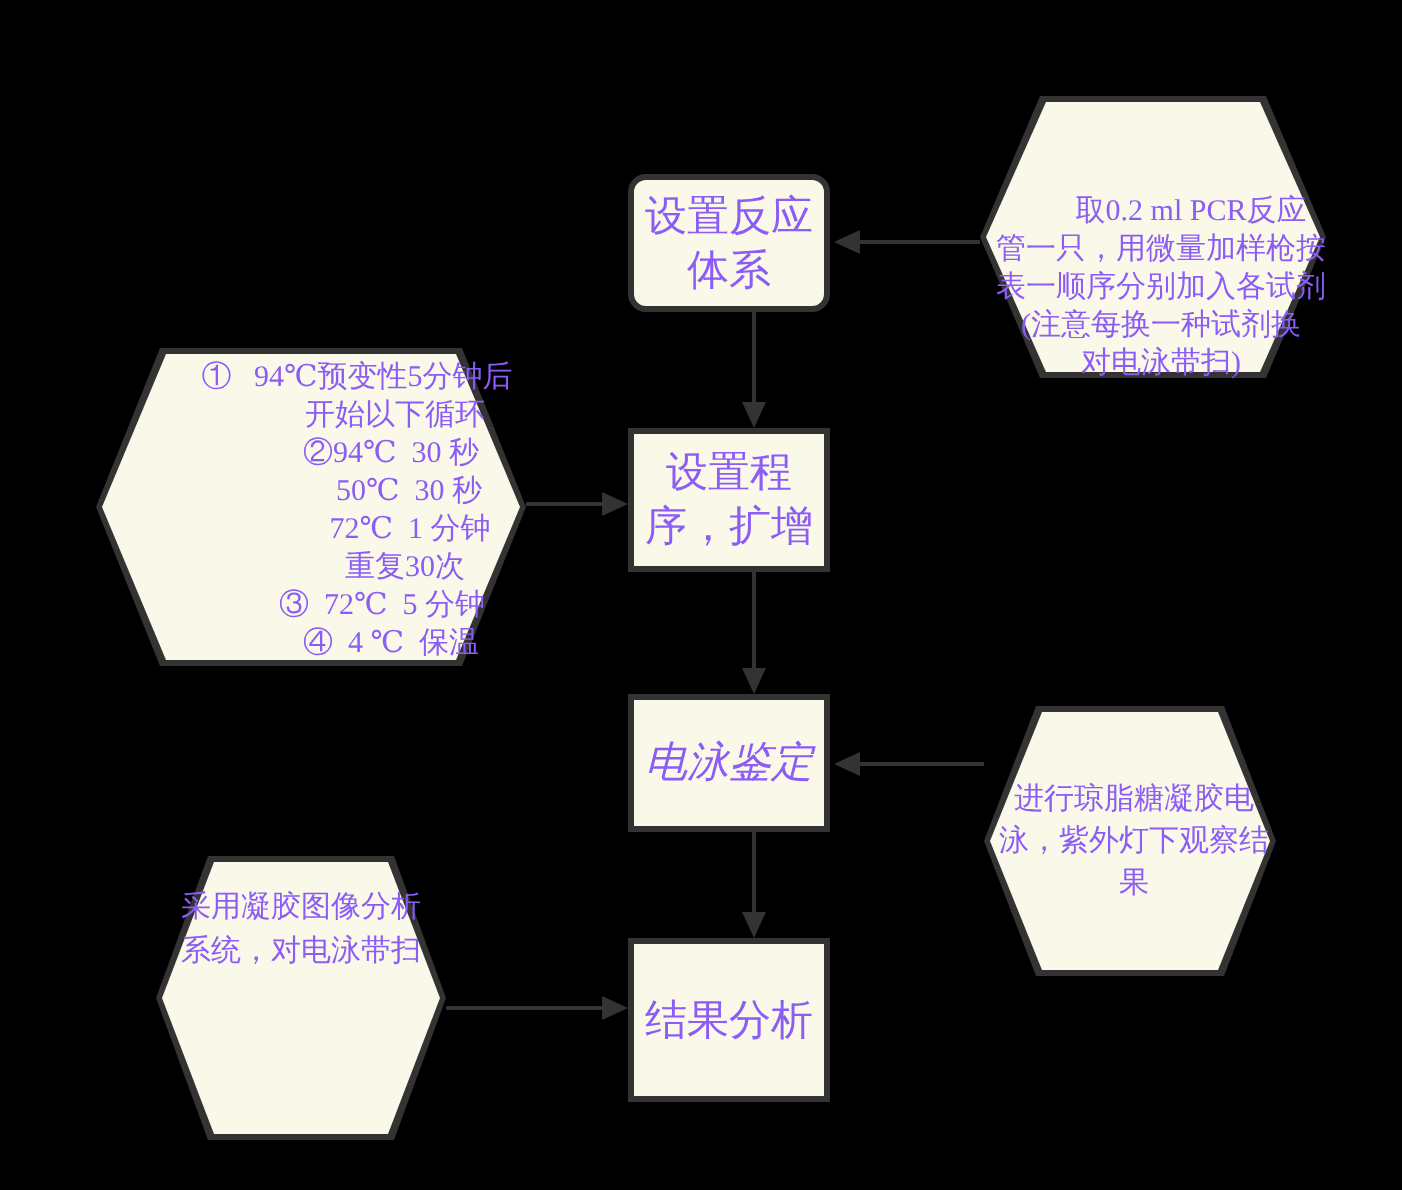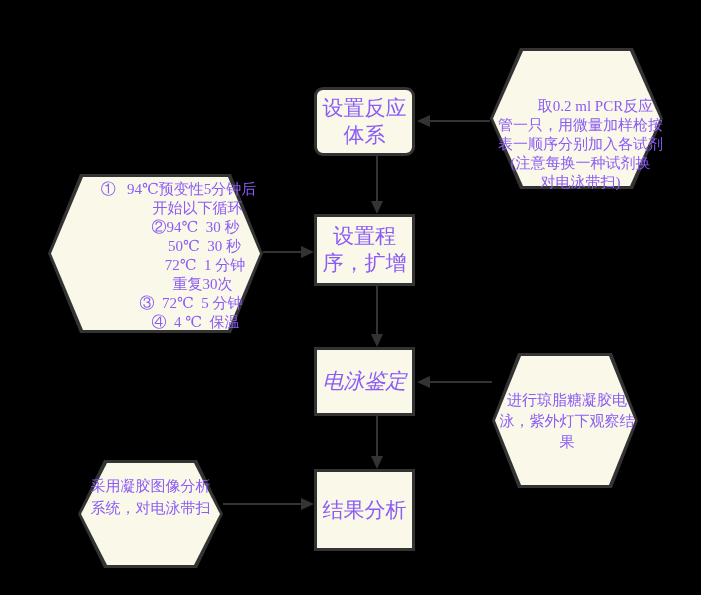--- a/index.html
+++ b/index.html
@@ -35,21 +35,21 @@
   #hex-program .hex-text{left:40px;right:-6px;top:6px;text-align:center;line-height:19px;}
   #hex-program .ln:nth-child(2){padding-left:38px;}
   #hex-program .ln:nth-child(3){padding-left:34px;}
   #hex-program .ln:nth-child(4){padding-left:52px;}
   #hex-program .ln:nth-child(5){padding-left:53px;}
   #hex-program .ln:nth-child(6){padding-left:48px;}
   #hex-program .ln:nth-child(7){padding-left:25px;}
   #hex-program .ln:nth-child(8){padding-left:34px;}
   #hex-gel{left:492px;top:314px;width:146px;height:135px;margin-top:39px;--s:26px;}
   #hex-gel .hex-text{left:-10px;right:-14px;top:37px;text-align:center;line-height:21px;}
-  #hex-scan{left:78px;top:460px;width:145px;height:108px;--s:26px;}
+  #hex-scan{left:78px;top:428px;width:145px;height:142px;--s:26px;}
   #hex-scan .hex-text{left:-6px;right:-6px;top:15px;text-align:center;line-height:22px;}
   
   .hline{position:absolute;height:2px;background:#333333;}
   .vline{position:absolute;width:2px;background:#333333;}
   .head-left{position:absolute;width:0;height:0;
     border-top:6px solid transparent;border-bottom:6px solid transparent;border-right:13px solid #333333;}
   .head-right{position:absolute;width:0;height:0;
     border-top:6px solid transparent;border-bottom:6px solid transparent;border-left:13px solid #333333;}
   .head-down{position:absolute;width:0;height:0;
     border-left:6px solid transparent;border-right:6px solid transparent;border-top:13px solid #333333;}

